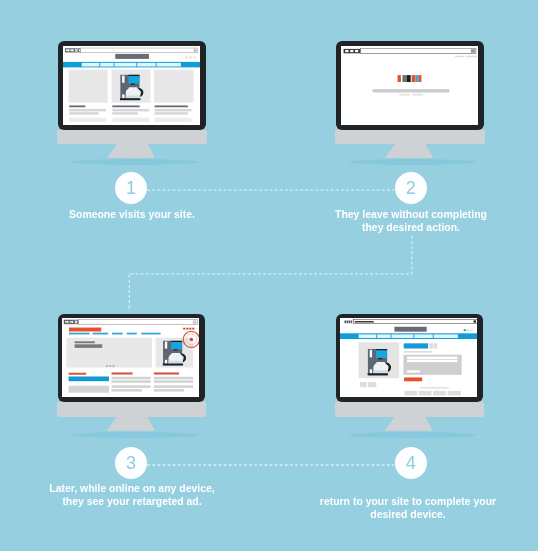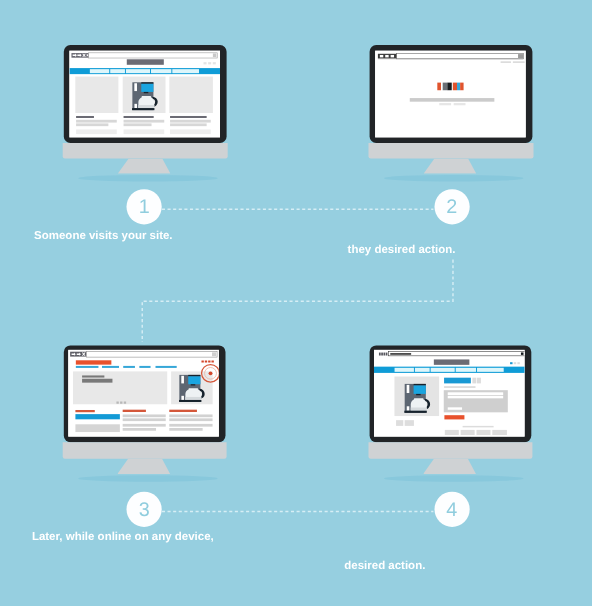--- a/index.html
+++ b/index.html
@@ -9,21 +9,21 @@
 
 .mon{position:absolute;}
 .mon .shadow{position:absolute;left:13px;top:118px;width:127px;height:6px;border-radius:50%;background:#88c8dc;}
 .mon .bezel{position:absolute;left:0;top:0;width:147.5px;height:88.5px;background:#212427;border-radius:6px;}
 .mon .screen{position:absolute;left:4.5px;top:4.5px;width:137px;height:79px;background:#fff;overflow:hidden;}
 .mon .chin{position:absolute;left:-1px;top:88.5px;width:149.5px;height:14.5px;background:#cfd2d4;border-radius:0 0 2px 2px;}
 .mon .neck{position:absolute;left:49px;top:103px;width:48px;height:14px;background:#cfd2d4;
   clip-path:polygon(20.8% 0,84.4% 0,100% 100%,0 100%);}
 
 
-.label{position:absolute;color:#ffffff;font-size:10.45px;line-height:12.8px;font-weight:bold;letter-spacing:0px;}
+.label{position:absolute;color:#ffffff;font-size:10.45px;line-height:12.8px;text-align:center;font-weight:bold;letter-spacing:0px;}
 .circ{position:absolute;width:32.5px;height:32.5px;border-radius:50%;background:#fdfeff;color:#90cdde;font-size:18px;font-weight:normal;display:flex;align-items:center;justify-content:center;}
 .circ span{position:relative;top:0.5px;}
 svg.conn{position:absolute;left:0;top:0;overflow:visible;}
 </style>
 </head>
 <body>
 
 <svg width="0" height="0" style="position:absolute" aria-hidden="true">
 <defs>
   <g id="coffeemaker">
@@ -162,21 +162,21 @@
       </svg>
     </div>
   </div>
   <div class="chin"></div>
   <div class="neck"></div>
 </div>
 
 <div class="circ" style="left:394.5px;top:171.8px">
   <span>2</span>
 </div>
-<div class="label" style="left:316px;top:209px;width:190px"><br><span>they desired action.</span></div>
+<div class="label" style="left:316px;top:209px;width:190px"><span>They leave without completing</span><br><span>they desired action.</span></div>
 
 <div class="mon" style="left:57.7px;top:313.8px">
   <div class="shadow"></div>
   <div class="bezel">
     <div class="screen">
       <svg width="137" height="79" viewBox="0 0 140 82" preserveAspectRatio="none">
         <rect x="0" y="0" width="140" height="82" fill="#ffffff"></rect>
         <rect x="1.8" y="1.8" width="15.3" height="4.6" fill="#5f5f66"></rect>
         <g fill="#ffffff">
           <path d="M5.4 4.8 L3.1 4.8 L3.1 3.4 L5.4 3.4 L5.4 2.5 L7.0 4.1 L5.4 5.7 Z"></path>
@@ -242,21 +242,21 @@
       </svg>
     </div>
   </div>
   <div class="chin"></div>
   <div class="neck"></div>
 </div>
 
 <div class="circ" style="left:114.8px;top:446.8px">
   <span>3</span>
 </div>
-<div class="label" style="left:29px;top:483px;width:206px"><span>Later, while online on any device,</span><br></div>
+<div class="label" style="left:29px;top:483px;width:206px"><span>Later, while online on any device,</span><br><span>they see your retargeted ad.</span></div>
 
 <div class="mon" style="left:335.7px;top:313.8px">
   <div class="shadow"></div>
   <div class="bezel">
     <div class="screen">
       <svg width="137" height="79" viewBox="0 0 140 82" preserveAspectRatio="none">
         <rect x="0" y="0" width="140" height="82" fill="#ffffff"></rect>
         <g fill="#56565e">
           <rect x="4.6" y="2.6" width="1.6" height="2.8"></rect>
           <rect x="6.7" y="2.6" width="1.6" height="2.8"></rect>
@@ -313,15 +313,15 @@
       </svg>
     </div>
   </div>
   <div class="chin"></div>
   <div class="neck"></div>
 </div>
 
 <div class="circ" style="left:394.5px;top:446.8px">
   <span>4</span>
 </div>
-<div class="label" style="left:313px;top:483px;width:190px"><br><br><span>desired action.</span></div>
+<div class="label" style="left:313px;top:483px;width:190px"><br><span>return to your site to complete your</span><br><span>desired device.</span></div>
 
 </div>
 
 </body></html>

